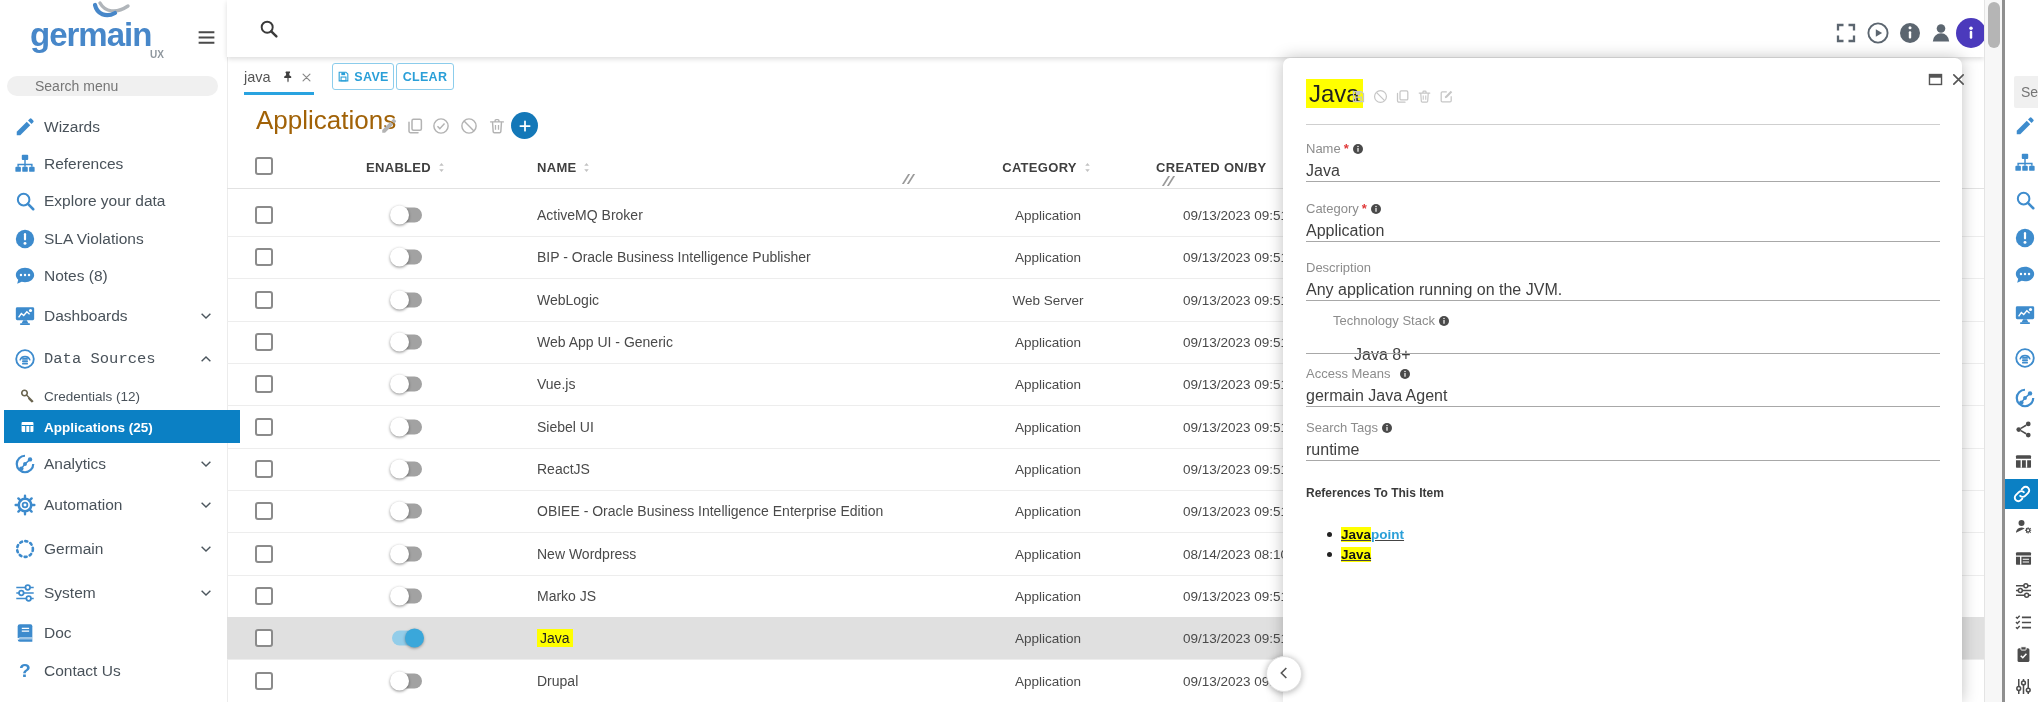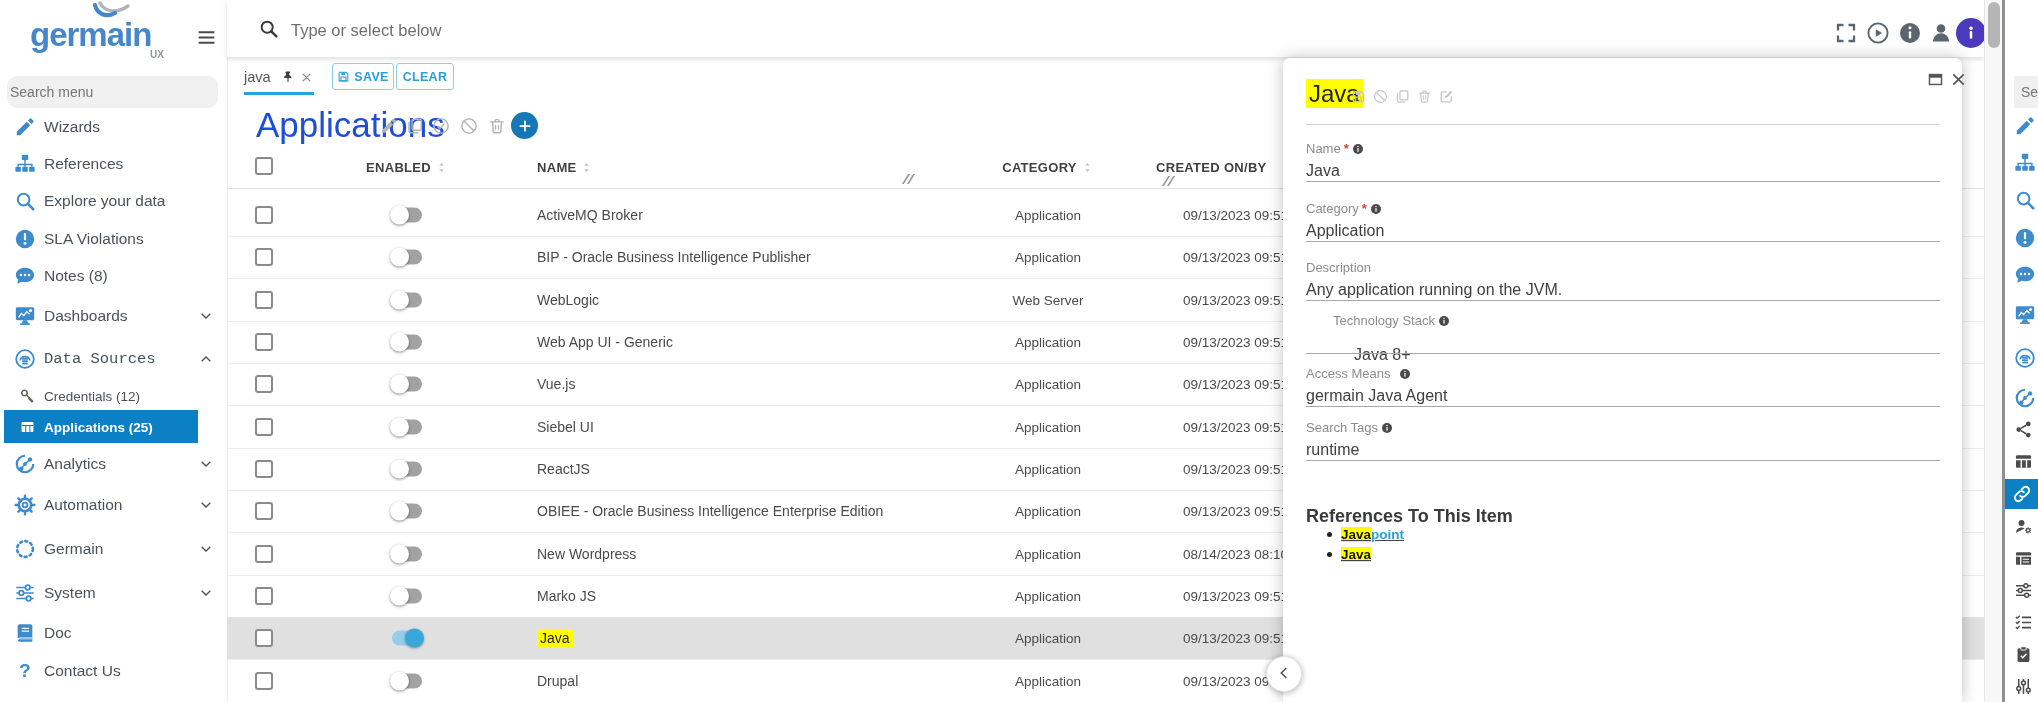--- a/index.html
+++ b/index.html
@@ -6,31 +6,31 @@
   .stage{position:relative;width:2038px;height:702px;background:#fff;overflow:hidden;
          font-family:"Liberation Sans",sans-serif;color:#444}
   .abs{position:absolute}
   .ic svg{display:block;width:100%;height:100%}
   
   .sidebar{position:absolute;left:0;top:0;width:227px;height:702px;background:#fff;border-right:1px solid #ececec}
   .logo-txt{position:absolute;left:30px;top:16px;font-size:33px;font-weight:bold;color:#4787c9;letter-spacing:-1px}
   .logo-sub{position:absolute;left:150px;top:49px;font-size:10px;color:#8f979e;font-weight:bold}
   .logo-swoosh{position:absolute;left:86px;top:0;width:48px;height:26px}
   .burger{position:absolute;left:196px;top:27px;width:21px;height:21px;color:#4a4a4a;cursor:pointer}
-  .side-search{position:absolute;left:7px;top:76px;width:211px;height:32px;background:#f0f0f0;border:none;border-radius:10px;
-               padding:0 3px;font-size:14px;color:#555;font-family:"Liberation Sans",sans-serif;box-sizing:border-box;outline:none}
+  .side-search{position:absolute;left:7px;top:76px;width:211px;height:20px;background:#f0f0f0;border:none;border-radius:10px;
+               padding:0 28px;font-size:14px;color:#555;font-family:"Liberation Sans",sans-serif;box-sizing:border-box;outline:none}
   .side-search::placeholder{color:#767676}
   .sitem{position:absolute;left:0;width:227px;height:37px;cursor:pointer}
   .sitem .icn{position:absolute;left:14px;top:50%;transform:translateY(-50%);width:22px;height:22px;color:#3d8bcd}
   .sitem .lbl{position:absolute;left:44px;top:50%;transform:translateY(-50%);font-size:15.5px;color:#49525a;white-space:nowrap}
   .sitem .chev{position:absolute;right:14px;top:50%;transform:translateY(-50%);width:14px;height:14px;color:#4c565e}
   .sitem.sub{height:30px}
   .sitem.sub .icn{left:20px;width:15px;height:15px}
   .sitem.sub .lbl{font-size:13.5px}
-  .sitem.sel{left:4px;width:194px;height:33px;background:#0b80c4;--icon-bg:#0b80c4}
+  .sitem.sel{left:4px;width:236px;height:33px;background:#0b80c4;--icon-bg:#0b80c4}
   .sitem.sel .icn{left:16px;color:#fff}
   .sitem.sel .lbl{left:40px;color:#fff;font-weight:bold}
   
   .topbar{position:absolute;left:227px;top:0;width:1757px;height:57px;background:#fff;box-shadow:0 2px 5px rgba(0,0,0,.14);z-index:5}
   .top-search-ic{position:absolute;left:31px;top:18px;width:21px;height:21px;color:#3a3a3a}
   .top-search{position:absolute;left:62px;top:12px;width:640px;height:34px;border:none;outline:none;font-size:16.5px;color:#444;
               font-family:"Liberation Sans",sans-serif}
   .top-search::placeholder{color:#6e6e6e}
   .tb-ic{position:absolute;top:21px;width:24px;height:24px;color:#5c6670;cursor:pointer}
   .avatar{position:absolute;left:1729px;top:18px;width:30px;height:30px;border-radius:50%;cursor:pointer}
@@ -38,21 +38,21 @@
   
   .chip-lbl{position:absolute;left:244px;top:69px;font-size:14.5px;color:#555}
   .chip-pin{position:absolute;left:281px;top:70px;width:14px;height:14px;color:#3f3f3f;cursor:pointer}
   .chip-x{position:absolute;left:301px;top:72px;width:11px;height:11px;color:#888;cursor:pointer}
   .chip-line{position:absolute;left:244px;top:92px;width:70px;height:3px;background:#29a3e0}
   .btn{position:absolute;top:63px;height:27px;border:1.5px solid #8ccdec;border-radius:3px;background:#fff;color:#2a9fd8;
        font-size:12.5px;font-weight:bold;letter-spacing:.3px;display:flex;align-items:center;justify-content:center;gap:4px;
        cursor:pointer;box-sizing:border-box;font-family:"Liberation Sans",sans-serif}
   .btn .ic{width:13px;height:13px}
   
-  .page-title{position:absolute;left:256px;top:105px;font-size:35px;color:#1d4ed8}
+  .page-title{position:absolute;left:256px;top:105px;font-size:26px;color:#a16207}
   .ti-ic{position:absolute;top:117px;width:18px;height:18px;color:#b3b3b3;cursor:pointer}
   .add-btn{position:absolute;left:511px;top:112px;width:27px;height:27px;border-radius:50%;background:#1478b8;cursor:pointer}
   .add-btn .ic{position:absolute;left:6.5px;top:6.5px;width:14px;height:14px;color:#fff}
   
   .cb{width:18px;height:18px;border:2px solid #8b8b8b;border-radius:3px;background:#fff;box-sizing:border-box;cursor:pointer}
   .hcell{position:absolute;top:157px;height:20px;display:flex;align-items:center;gap:4px;font-size:13px;font-weight:bold;
          color:#3f3f3f;letter-spacing:.3px;cursor:pointer}
   .hcell .sort{width:13px;height:13px;color:#c2c2c2}
   .rz{position:absolute;width:12px;height:10px}
   .rz i{position:absolute;top:0;width:1.6px;height:10px;background:#9a9a9a;transform:skewX(-32deg)}
@@ -86,21 +86,21 @@
   .p-win{position:absolute;left:644px;top:13px;width:17px;height:17px;color:#555;cursor:pointer}
   .p-x{position:absolute;left:668px;top:14px;width:15px;height:15px;color:#555;cursor:pointer}
   .p-title{position:absolute;left:23px;top:22px;font-size:24px;color:#141414}
   .p-act{position:absolute;top:31px;width:15px;height:15px;color:#c6c6c6;cursor:pointer}
   .p-div{position:absolute;left:23px;top:66px;width:634px;height:1px;background:#cfcfcf}
   .fld-lbl{position:absolute;left:23px;font-size:13px;color:#8c8c8c;display:flex;align-items:center;gap:3px}
   .fld-lbl .req{color:#e03a3a;font-weight:bold}
   .fld-lbl .info{width:12px;height:12px;color:#4a4a4a}
   .fld-val{position:absolute;left:23px;font-size:16px;color:#3f3f3f;white-space:nowrap;cursor:text}
   .fld-line{position:absolute;left:23px;width:634px;height:1px;background:#a8a8a8}
-  .refs-h{position:absolute;left:23px;top:448px;font-size:18px;font-weight:bold;color:#3a3a3a}
+  .refs-h{position:absolute;left:23px;top:428px;font-size:12px;font-weight:bold;color:#3a3a3a}
   .ref-item{position:absolute;left:58px;font-size:13.5px;font-weight:bold;cursor:pointer}
   .ref-item .dot{position:absolute;left:-14px;top:5px;width:5px;height:5px;border-radius:50%;background:#222}
   .ref-item a{text-decoration:underline}
   .ref-hl{background:#ffff00;color:#151515}
   .ref-rest{color:#2a9fd8}
   .collapse-btn{position:absolute;left:1266px;top:656px;width:34px;height:34px;border-radius:50%;background:#fff;
                 border:1px solid #e0e0e0;box-shadow:0 1px 6px rgba(0,0,0,.3);z-index:11;cursor:pointer}
   .collapse-btn .ic{position:absolute;left:9px;top:8px;width:16px;height:16px;color:#555}
 </style>
 </head>
@@ -310,21 +310,20 @@
       </div>
   </div>
 
   <div class="topbar">
     <div class="top-search-ic ic">
         <svg viewBox="0 0 24 24">
           <circle cx="10.5" cy="10.5" r="6.3" fill="none" stroke="currentColor" stroke-width="2.2"></circle>
           <line x1="15.2" y1="15.2" x2="21" y2="21" stroke="currentColor" stroke-width="2.8" stroke-linecap="round"></line>
         </svg>
       </div>
-    <input class="top-search" placeholder="Type or select below" style="">
     <div id="topbar-icons">
         <div class="tb-ic ic" style="left: 1607px;">
           <svg viewBox="0 0 24 24">
             <path d="M4 9.5V4h5.5M14.5 4H20v5.5M20 14.5V20h-5.5M9.5 20H4v-5.5" fill="none" stroke="currentColor" stroke-width="2.3"></path>
           </svg>
         </div>
         <div class="tb-ic ic" style="left: 1639px;">
           <svg viewBox="0 0 24 24">
             <circle cx="12" cy="12" r="9.6" fill="none" stroke="currentColor" stroke-width="1.9"></circle>
             <path d="M9.8 8.2v7.6l6.3-3.8z" fill="currentColor"></path>

